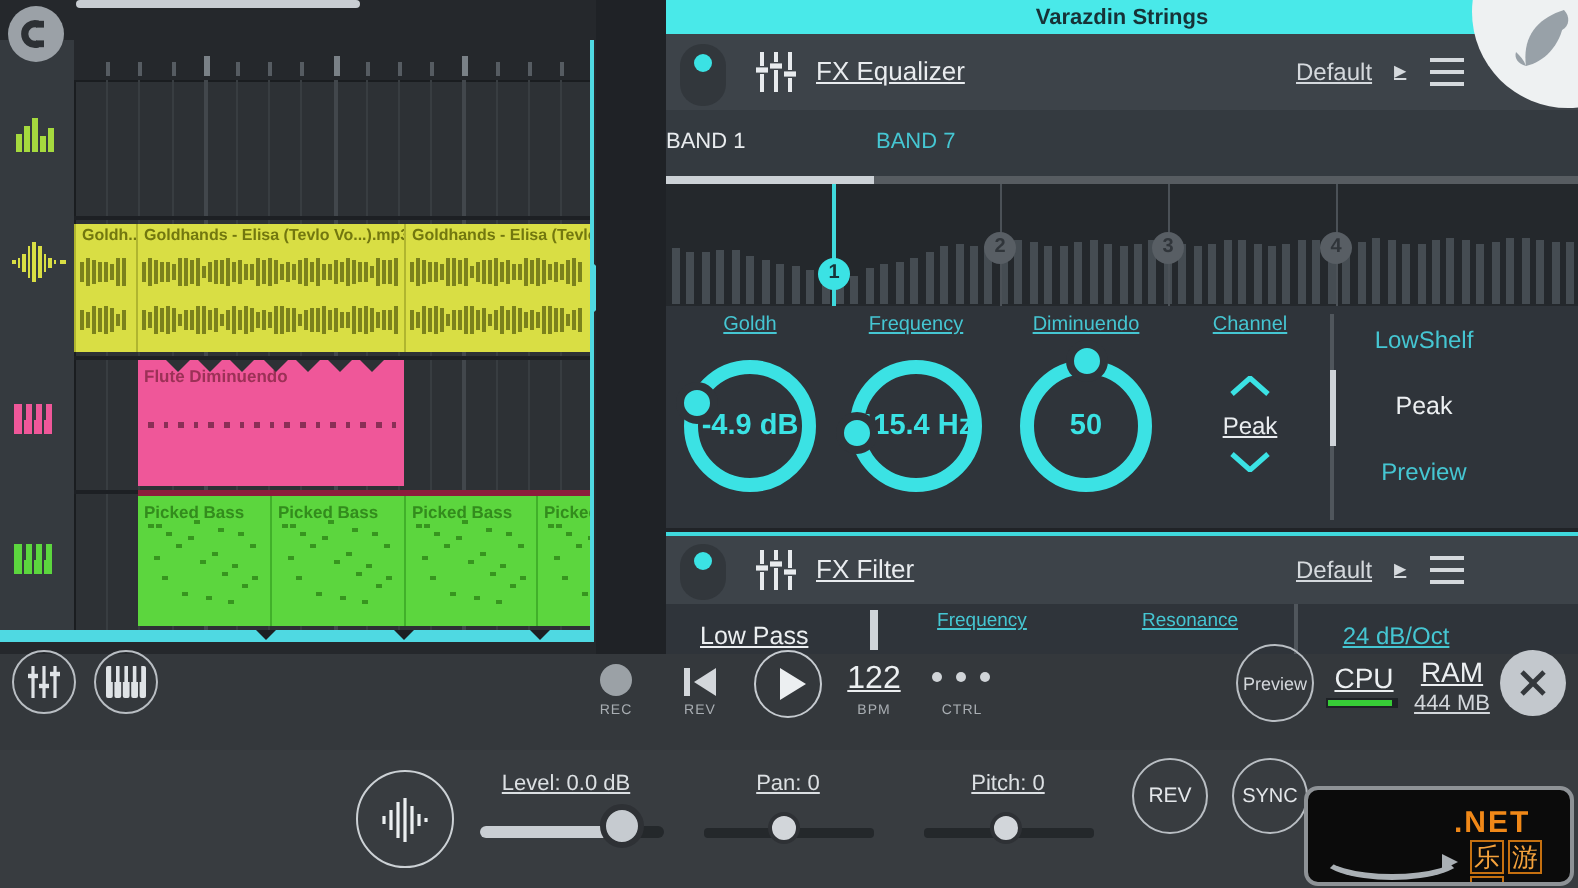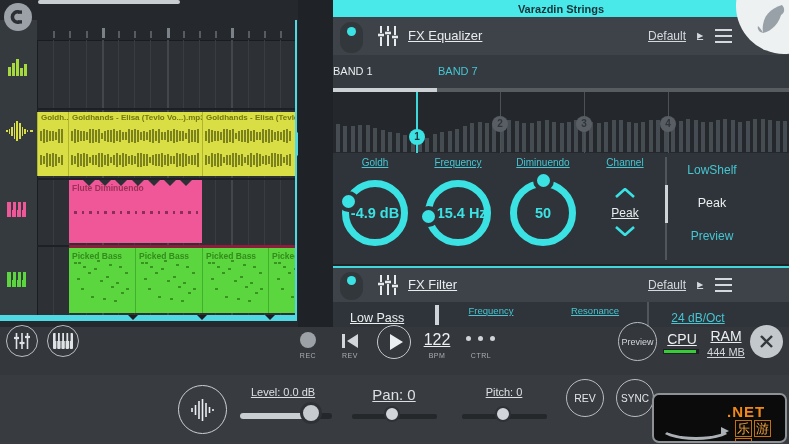--- a/index.html
+++ b/index.html
@@ -697,21 +697,21 @@
         <line x1="23" y1="11" x2="23" y2="13"></line>
       </g>
     </svg>
   </div>
 
   <span class="txt" style="left:233px;top:386px;width:100px;text-align:center;font-size:11px;color:#dce0e3;">Level: 0.0 dB</span>
   <div class="abs" style="left:240px;top:413px;width:92px;height:6px;background:#24282b;border-radius:3px;"></div>
   <div class="abs" style="left:240px;top:413px;width:66px;height:6px;background:#c9ced3;border-radius:3px;"></div>
   <div class="cir" style="left:300px;top:402px;width:22px;height:22px;background:#c6cbd0;border:3px solid #2e3135;"></div>
 
-  <span class="txt" style="left:344px;top:386px;width:100px;text-align:center;font-size:15px;color:#dce0e3;">Pan: 0</span>
+  <span class="txt" style="left:344px;top:386px;width:100px;text-align:center;font-size:11px;color:#dce0e3;">Pan: 0</span>
   <div class="abs" style="left:352px;top:414px;width:85px;height:4.5px;background:#24282b;border-radius:2px;"></div>
   <div class="cir" style="left:383.5px;top:405.5px;width:16px;height:16px;background:#d2d6da;border:2.5px solid #2e3135;"></div>
 
   <span class="txt" style="left:454px;top:386px;width:100px;text-align:center;font-size:11px;color:#dce0e3;">Pitch: 0</span>
   <div class="abs" style="left:462px;top:414px;width:85px;height:4.5px;background:#24282b;border-radius:2px;"></div>
   <div class="cir" style="left:494.5px;top:405.5px;width:16px;height:16px;background:#d2d6da;border:2.5px solid #2e3135;"></div>
 
   <div class="circle-btn" style="left:566px;top:379px;width:38px;height:38px;">
     <span style="font-size:10.5px;color:#e3e6e9;">REV</span>
   </div>

